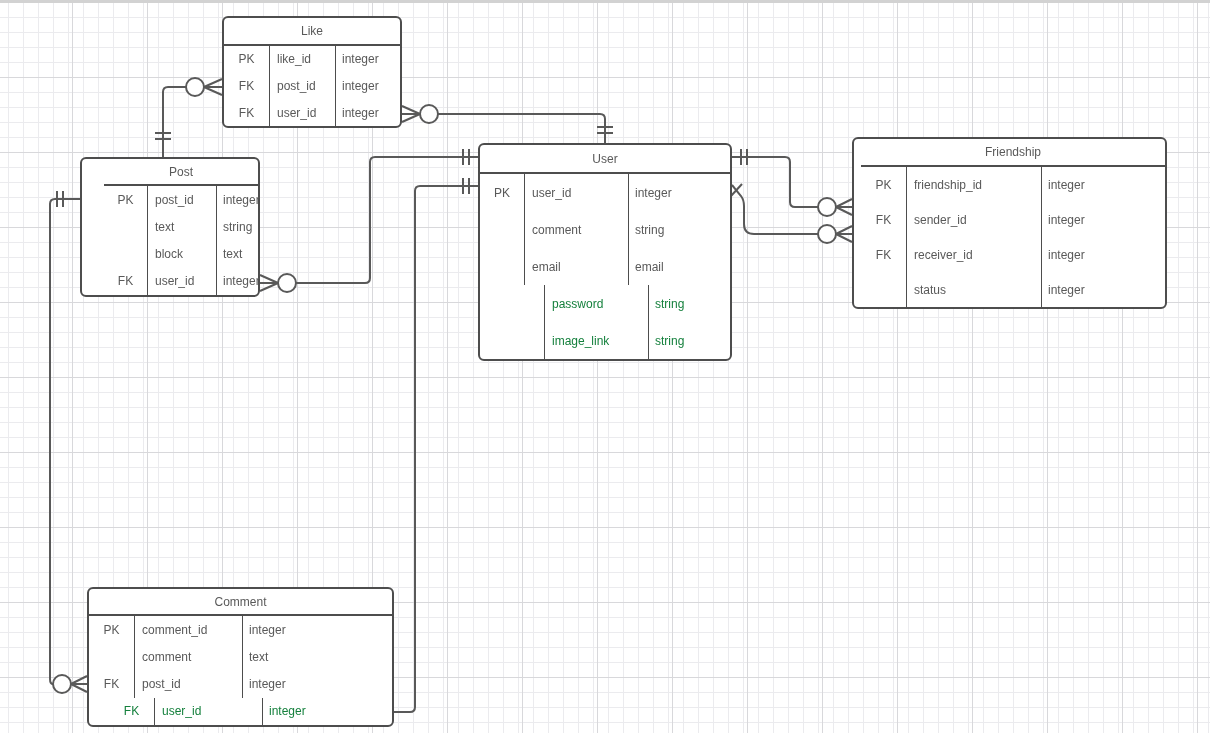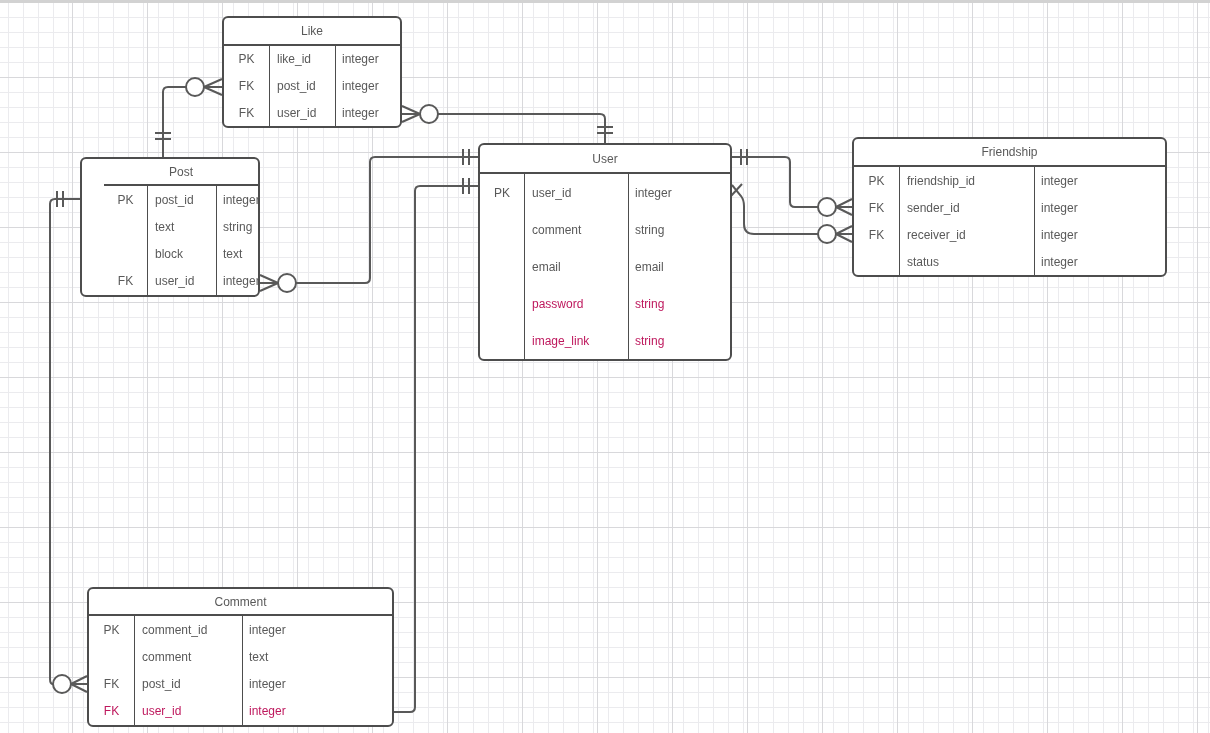--- a/index.html
+++ b/index.html
@@ -25,35 +25,35 @@
     box-sizing:border-box;color:#595959;font-size:12px;display:flex;flex-direction:column;
   }
   .ertitle{
     display:flex;align-items:center;justify-content:center;
     border-bottom:2px solid #4d4d4d;flex:0 0 auto;
   }
   .errow{display:grid;align-items:center;flex:1 1 auto;}
   .errow .key{text-align:center;}
   .errow .field{padding-left:7px;border-left:1.6px solid #4d4d4d;align-self:stretch;display:flex;align-items:center;}
   .errow .type{padding-left:6px;border-left:1.6px solid #4d4d4d;align-self:stretch;display:flex;align-items:center;}
-  .errow.em{color:#be185d;}
+  .errow.em{color:#15803d;margin-left:20px;}
 
   .t-like{left:222px;top:16px;width:180px;height:112px;}
   .t-like .ertitle{height:26px;}
   .t-like .errow{grid-template-columns:45px 66px 1fr;}
 
   .t-post{left:80px;top:157px;width:180px;height:140px;padding-left:22px;}
   .t-post .ertitle{height:25px;}
   .t-post .errow{grid-template-columns:43px 69px 1fr;}
 
   .t-user{left:478px;top:143px;width:254px;height:218px;}
   .t-user .ertitle{height:27px;}
   .t-user .errow{grid-template-columns:44px 104px 1fr;}
 
-  .t-friendship{left:852px;top:137px;width:315px;height:140px;}
+  .t-friendship{left:852px;top:137px;width:315px;height:172px;padding-left:7px;}
   .t-friendship .ertitle{height:26px;}
   .t-friendship .errow{grid-template-columns:45px 135px 1fr;}
 
   .t-comment{left:87px;top:587px;width:307px;height:140px;}
   .t-comment .ertitle{height:25px;}
   .t-comment .errow{grid-template-columns:45px 108px 1fr;}
 </style>
 </head>
 <body>
 

